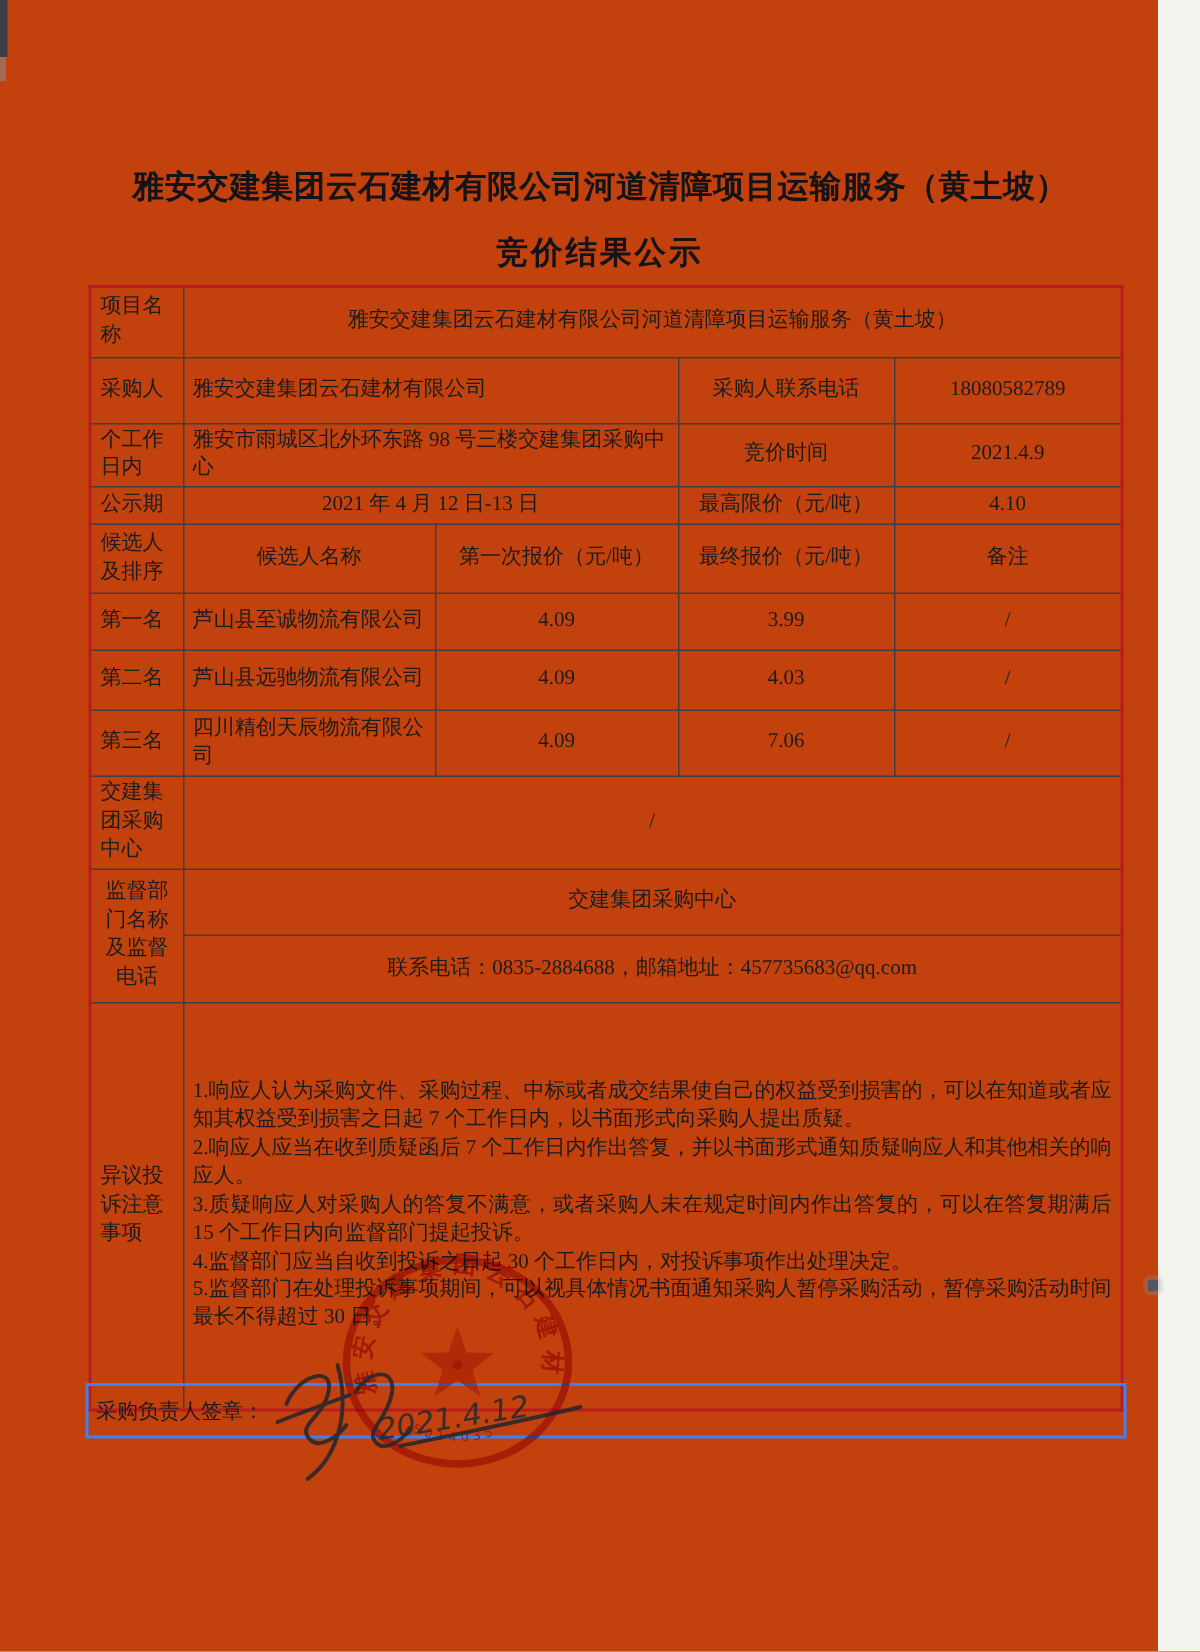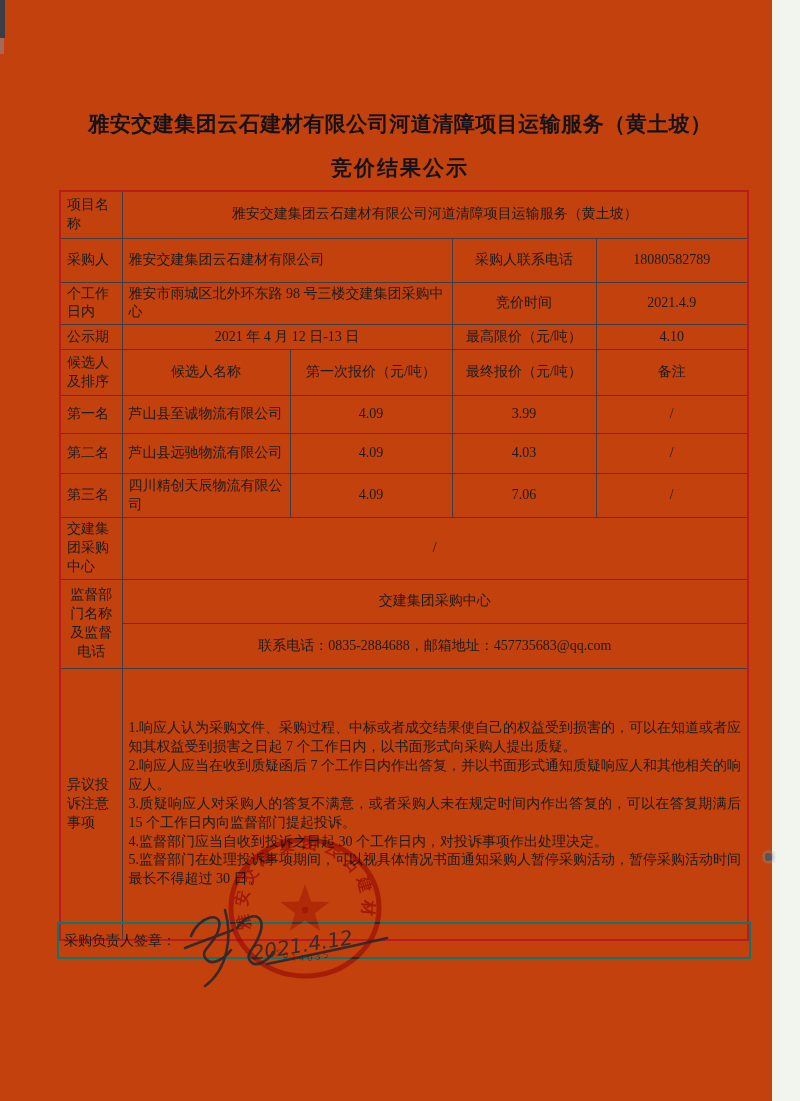--- a/index.html
+++ b/index.html
@@ -12,21 +12,21 @@
   .title1{position:absolute;top:110px;left:0;width:100%;text-align:center;font-family:"Liberation Sans","DejaVu Sans",sans-serif;font-weight:bold;font-size:21px;letter-spacing:.5px;color:#141418;}
   .title2{position:absolute;top:154px;left:0;width:100%;text-align:center;font-family:"Liberation Sans","DejaVu Sans",sans-serif;font-weight:bold;font-size:21px;letter-spacing:2px;color:#141418;}
   table.main{position:absolute;left:59px;top:190px;width:688px;border-collapse:collapse;table-layout:fixed;font-size:14px;}
   table.main td{border:1px solid #3e3e46;padding:2px 6px;vertical-align:middle;line-height:1.35;overflow:hidden;}
   table.main{border:2px solid #b91c1c;}
   td.lbl{text-align:left;padding-left:4px;padding-right:2px;}
   td.ctr{text-align:center;}
   td.name-cell{padding-left:4px;padding-right:2px;}
   td.obj{padding:8px 7px;line-height:1.6;text-align:left;margin-top:20px;}
   .obj-item{margin:0;text-align:justify;}
-  .sig-box{position:absolute;left:57px;top:922px;width:694px;height:37px;border:2px solid #0f766e;box-sizing:border-box;display:flex;align-items:center;font-size:14px;padding-left:5px;background:transparent;}
+  .sig-box{position:absolute;left:57px;top:922px;width:694px;height:37px;border:2px solid #3b82f6;box-sizing:border-box;display:flex;align-items:center;font-size:14px;padding-left:5px;background:transparent;}
   .stamp{position:absolute;left:215px;top:823px;width:180px;height:170px;mix-blend-mode:multiply;opacity:.9;}
   .handwriting{position:absolute;left:175px;top:900px;width:230px;height:95px;}
   .num{font-family:"Liberation Serif",serif;}
 </style>
 </head>
 <body>
 
 <div id="page">
 
   <div class="right-band"></div>

